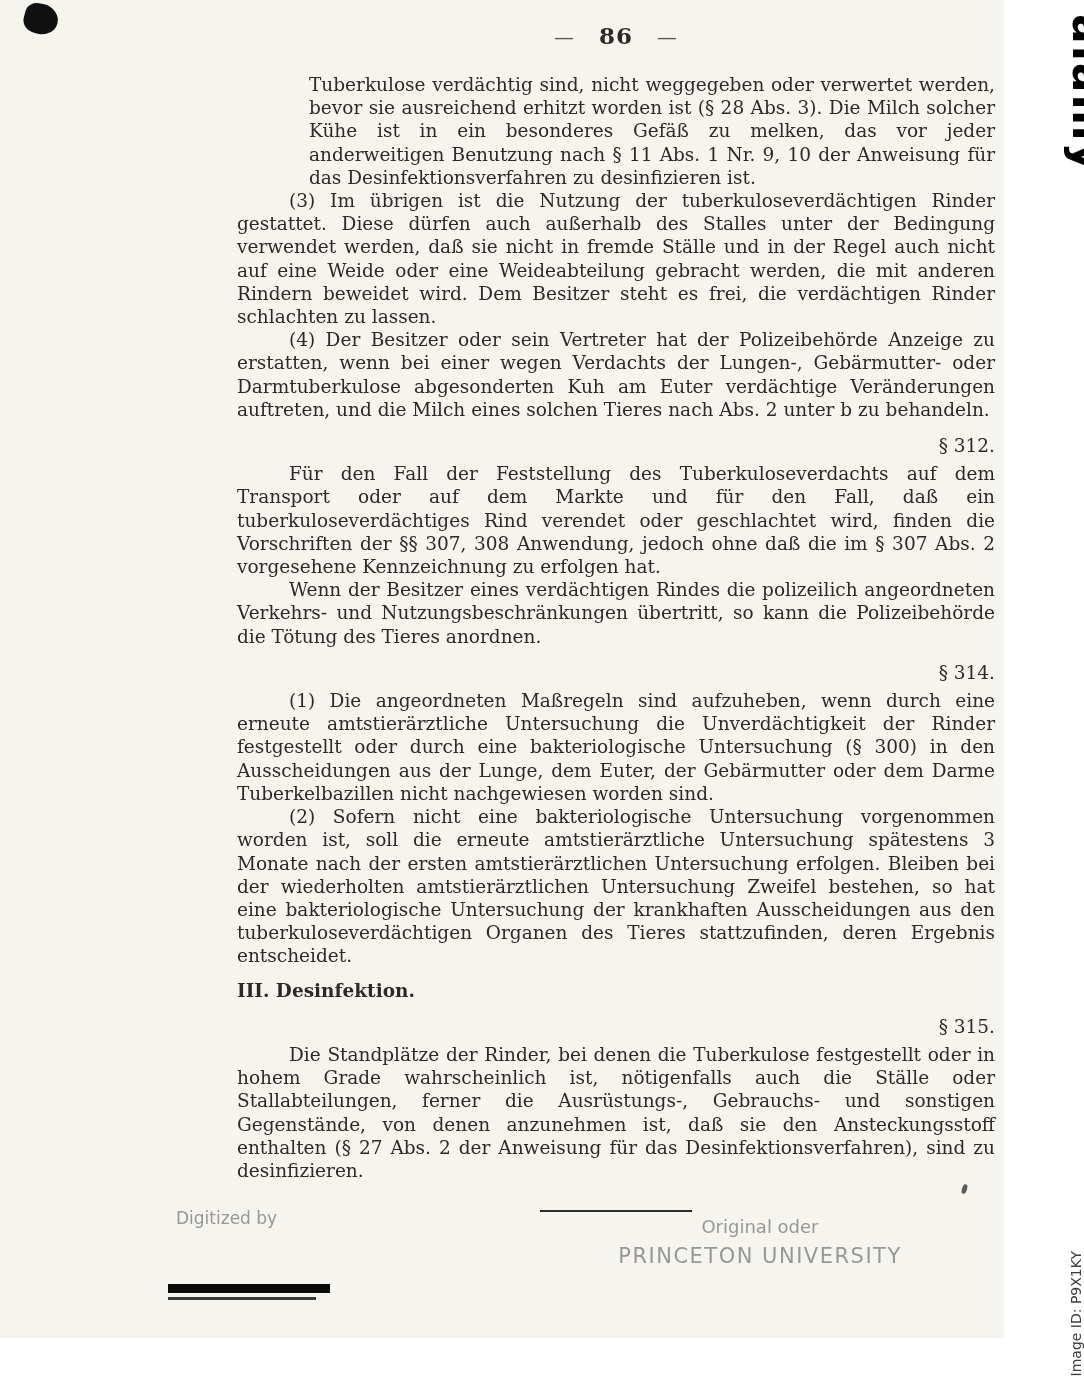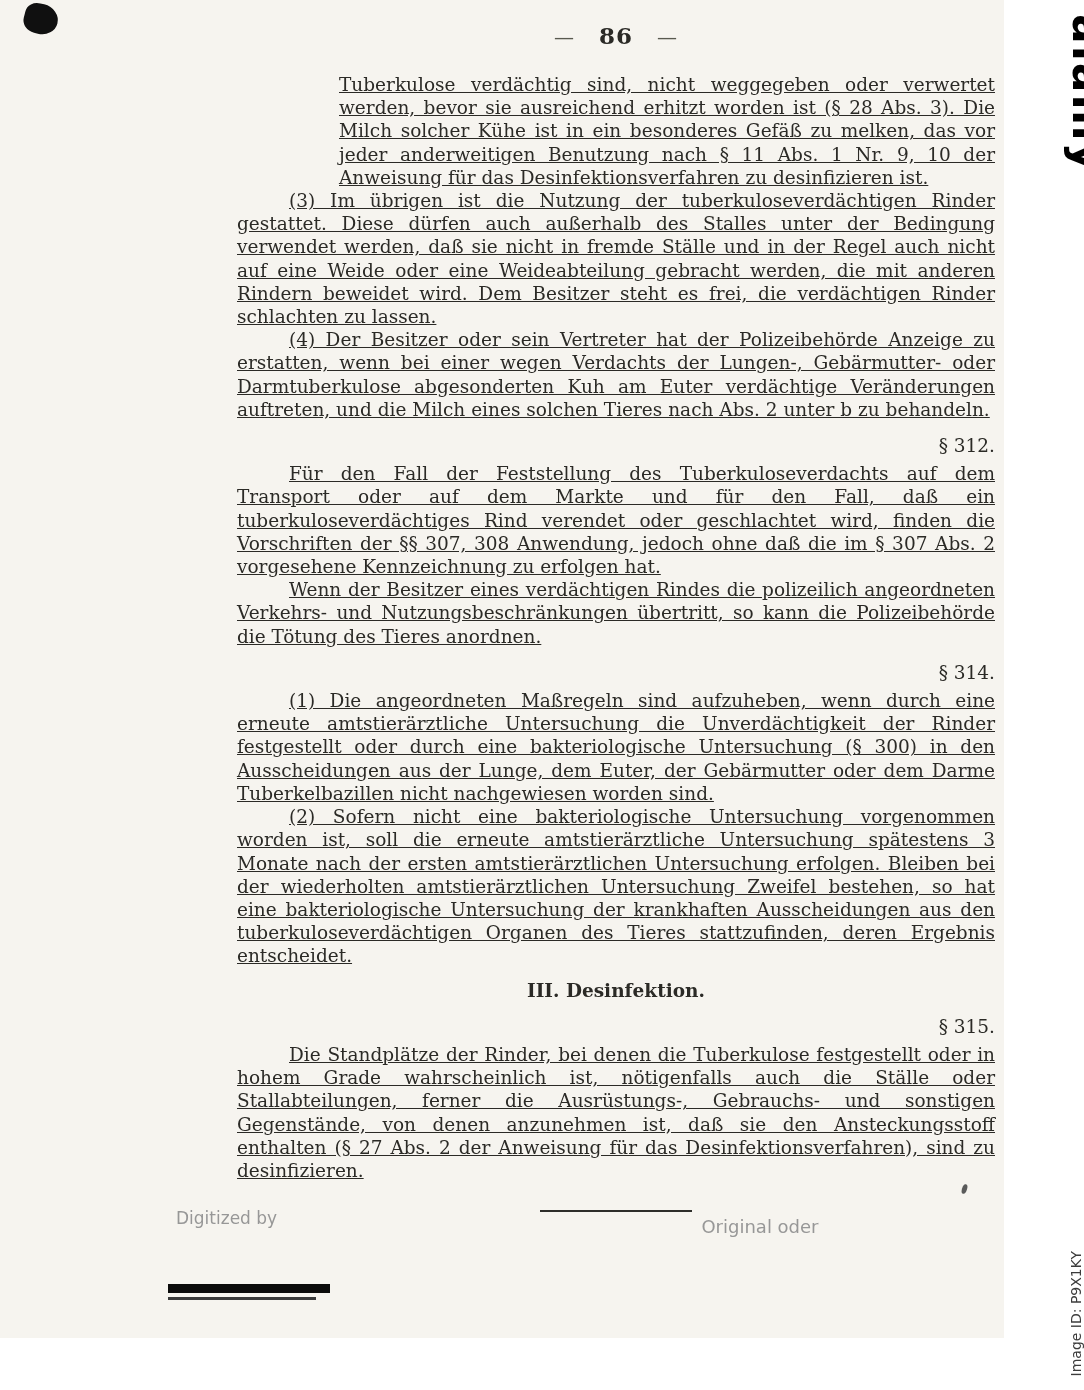--- a/index.html
+++ b/index.html
@@ -22,24 +22,24 @@
   .page-header{
     text-align:center;font-size:20px;color:#40403c;margin-bottom:24px;
     letter-spacing:1px;
   }
   .page-num{font-weight:bold;font-size:23px;margin:0 24px;color:var(--ink);}
   .dash{color:#59594f;}
   .blocks{
     font-size:18.5px;line-height:23.2px;color:var(--ink);
     text-align:justify;
   }
-  .b-sub{margin-left:102px;text-decoration:underline;}
-  .b-body{text-indent:52px;text-decoration:underline;}
+  .b-sub{margin-left:72px;}
+  .b-body{text-indent:52px;}
   .b-heading{text-align:right;text-indent:0;margin:13px 0 5px;}
-  .b-section{text-align:center;font-weight:bold;margin:11px 0 2px;}
+  .b-section{text-align:left;font-weight:bold;margin:11px 0 2px;}
   .b-divider{
     width:152px;height:0;border-top:2.5px solid #2e2e2a;margin:28px auto 0;
   }
   
   .footer{
     position:absolute;left:0;top:1190px;width:1004px;height:100px;
     color:var(--watermark-gray);
   }
   .digitized{position:absolute;left:176px;top:18px;display:flex;align-items:baseline;gap:26px;}
   .dig-label{font-family:"DejaVu Sans",sans-serif;font-size:17px;}
@@ -103,20 +103,21 @@
           <div class="b-divider"></div>
         </div>
     </div>
 
     <div class="footer">
       <div class="digitized">
         <span class="dig-label">Digitized by</span>
       </div>
       <div class="original">
         <div class="orig-label">Original oder</div>
+        <div class="institution">PRINCETON UNIVERSITY</div>
       </div>
     </div>
 
     <div class="artifact artifact-bar"></div>
     <div class="artifact artifact-bar2"></div>
     <div class="artifact artifact-dot"></div>
   </div>
 
   <div class="strip">
     <div class="alamy-logo">alamy</div>

